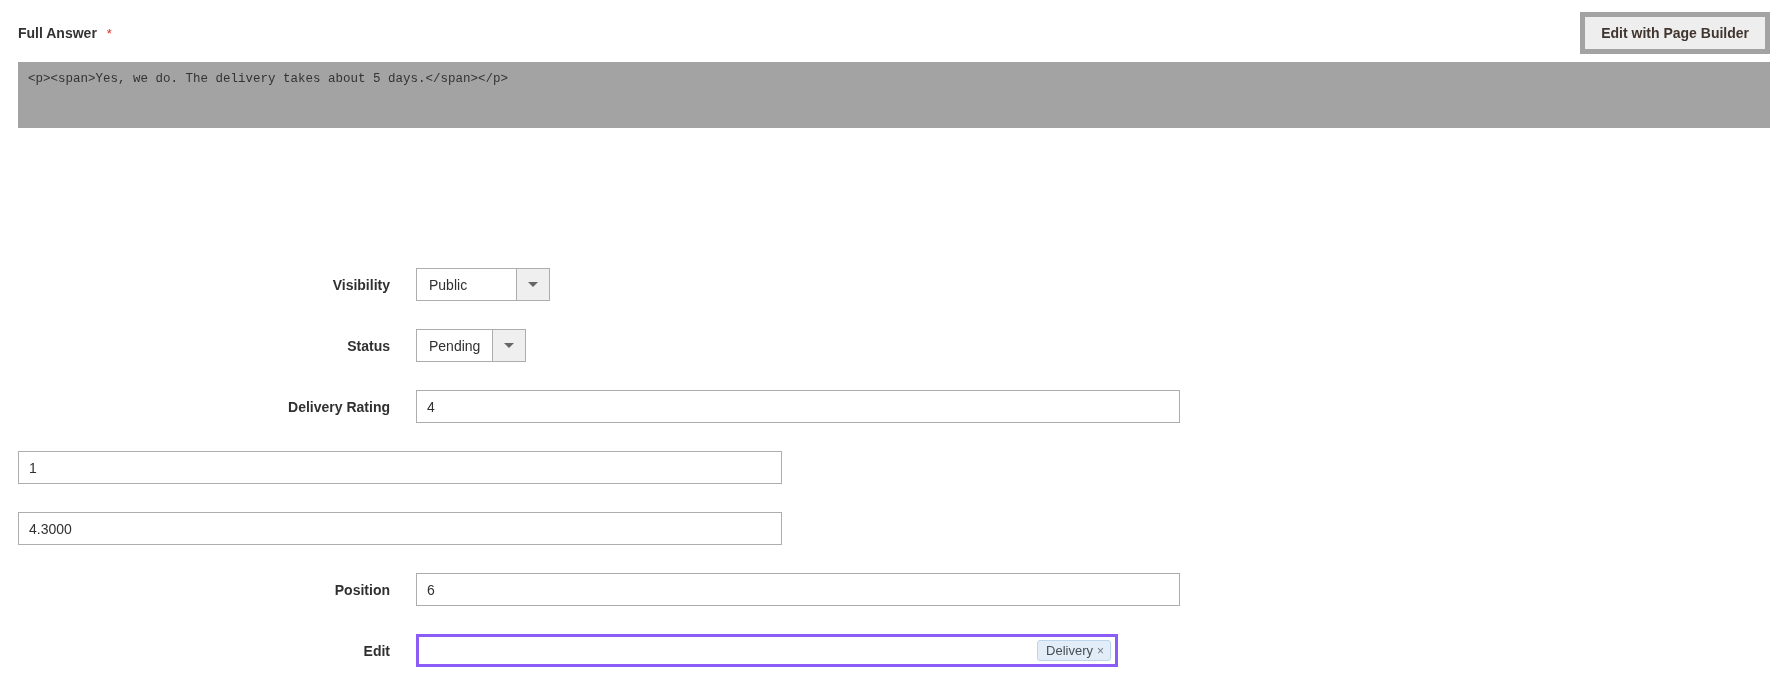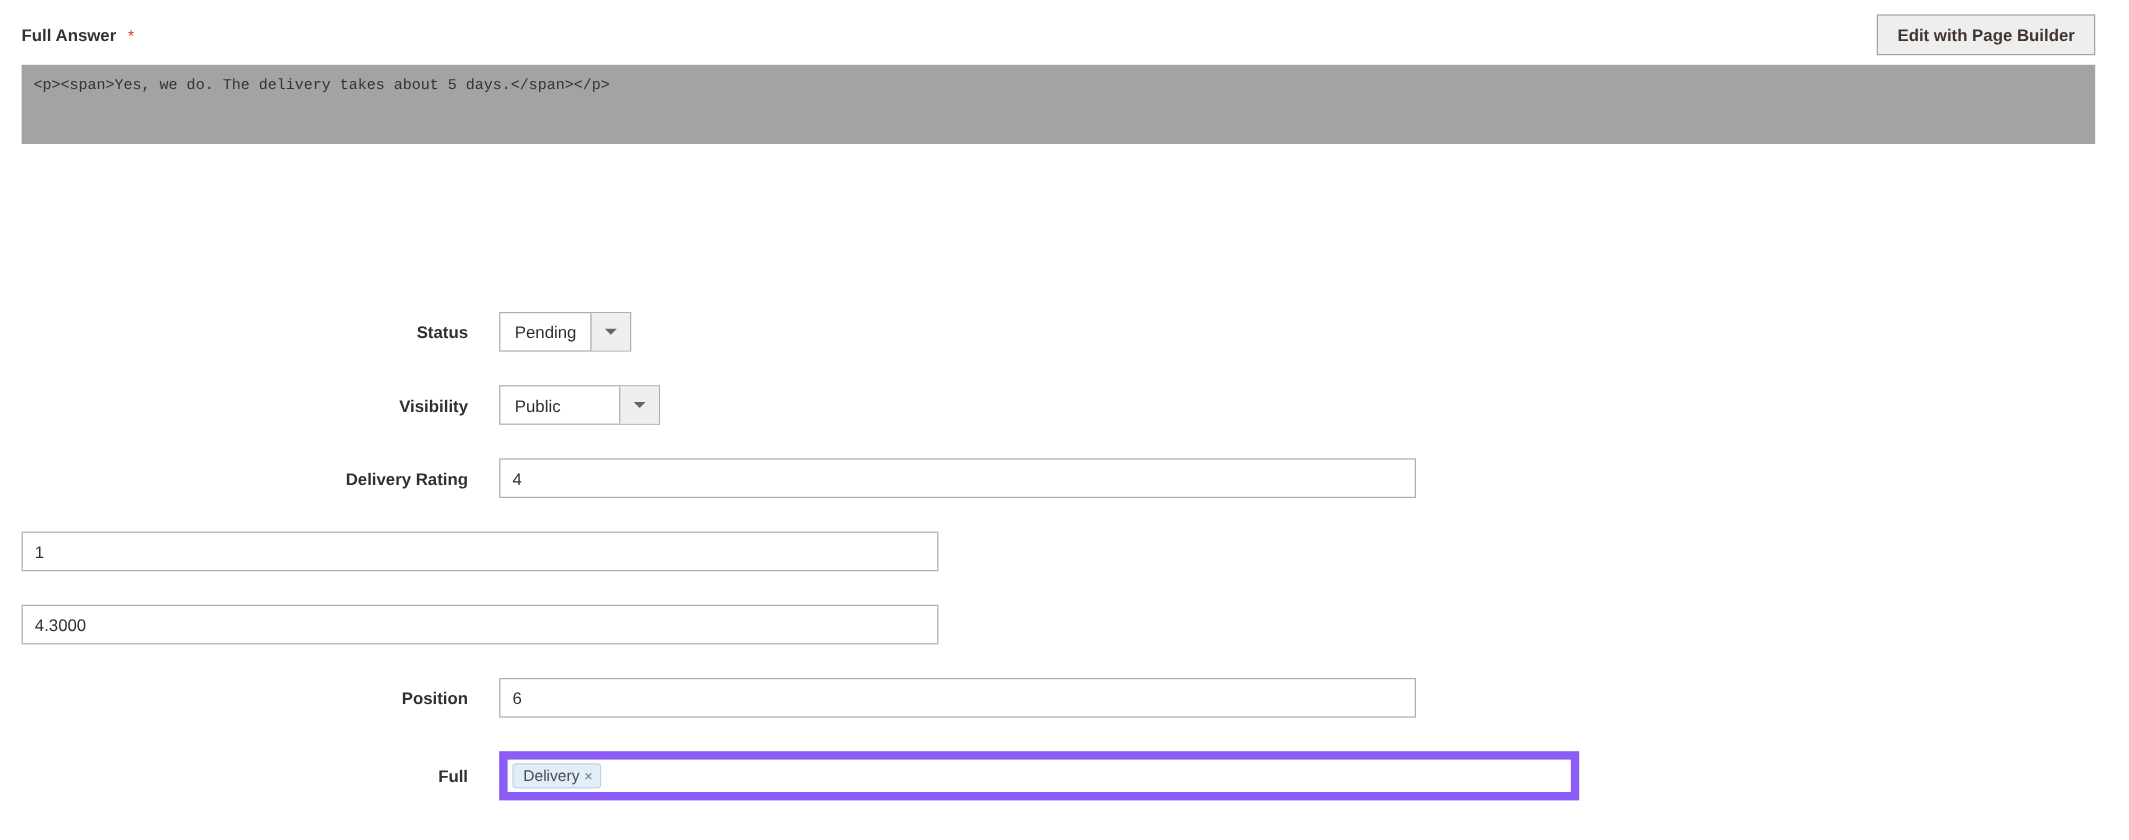--- a/index.html
+++ b/index.html
@@ -4,41 +4,41 @@
   <style>
     * { box-sizing: border-box; margin: 0; padding: 0; }
     body {
       font-family: 'Helvetica Neue', Helvetica, Arial, sans-serif;
       font-size: 14px;
       color: #303030;
       background: #fff;
       width: 1774px;
     }
     .top-section {
-      padding: 12px 28px 0 18px;
+      padding: 12px 4px 0 18px;
     }
     .top-header {
       display: flex;
       justify-content: space-between;
       align-items: center;
       margin-bottom: 8px;
     }
     .section-label {
       font-size: 14px;
       color: #333;
       font-weight: 600;
     }
     .required-asterisk {
       color: #e02b27;
       margin-left: 6px;
       font-size: 13px;
     }
     .page-builder-btn {
       background: #eee;
-      border: 1px solid #a3a3a3;
+      border: 5px solid #a3a3a3;
       color: #41362f;
       font-size: 14px;
       padding: 8px 16px;
       cursor: pointer;
       font-weight: 600;
     }
     .code-box {
       background: #a3a3a3;
       border: none;
       padding: 10px 10px 40px 10px;
@@ -102,29 +102,30 @@
     .text-input {
       width: 764px;
       height: 33px;
       border: 1px solid #adadad;
       padding: 0 10px;
       font-size: 14px;
       color: #303030;
       font-family: inherit;
     }
     .tags-box {
-      width: 900px;
+      width: 702px;
       min-height: 33px;
-      border: 7px solid #8b5cf6;
+      border: 3px solid #8b5cf6;
       padding: 3px 4px;
       display: flex;
       flex-wrap: wrap;
       align-items: center;
       gap: 4px;
       background: #fff;
+      justify-content: flex-end;
     }
     .tag-chip {
       display: inline-flex;
       align-items: center;
       background: #e3edf7;
       border: 1px solid #bcd5ec;
       border-radius: 3px;
       padding: 2px 6px 2px 8px;
       font-size: 13px;
       color: #454d55;
@@ -147,44 +148,44 @@
       <span class="required-asterisk">*</span>
     </div>
     <button class="page-builder-btn">Edit with Page Builder</button>
   </div>
   <div class="code-box">&lt;p&gt;&lt;span&gt;Yes, we do. The delivery takes about 5 days.&lt;/span&gt;&lt;/p&gt;</div>
 </div>
 
 <div class="form-area">
 
   <div class="form-row">
+    <div class="form-label-col">Visibility</div>
+    <div class="form-control-col">
+      <div class="select-small wider">
+        <div class="select-value">Public</div>
+        <div class="select-caret">
+            <div class="caret-svg"></div>
+          </div>
+      </div>
+    </div>
+  </div>
+
+  <div class="form-row">
     <div class="form-label-col">Status</div>
     <div class="form-control-col">
       <div class="select-small">
         <div class="select-value">Pending</div>
         <div class="select-caret">
             <div class="caret-svg"></div>
           </div>
       </div>
     </div>
   </div>
 
   <div class="form-row">
-    <div class="form-label-col">Visibility</div>
-    <div class="form-control-col">
-      <div class="select-small wider">
-        <div class="select-value">Public</div>
-        <div class="select-caret">
-            <div class="caret-svg"></div>
-          </div>
-      </div>
-    </div>
-  </div>
-
-  <div class="form-row">
     <div class="form-label-col">Delivery Rating</div>
     <div class="form-control-col">
       <input type="text" class="text-input" value="4" style="">
     </div>
   </div>
 
   <div class="form-row">
     <div class="form-control-col">
       <input type="text" class="text-input" value="1" style="">
     </div>
@@ -197,21 +198,21 @@
   </div>
 
   <div class="form-row">
     <div class="form-label-col">Position</div>
     <div class="form-control-col">
       <input type="text" class="text-input" value="6" style="">
     </div>
   </div>
 
   <div class="form-row">
-    <div class="form-label-col">Full</div>
+    <div class="form-label-col">Edit</div>
     <div class="form-control-col">
       <div class="tags-box">
         <span class="tag-chip">
           <span>Delivery</span>
           <span class="tag-remove">×</span>
         </span>
       </div>
     </div>
   </div>
 

